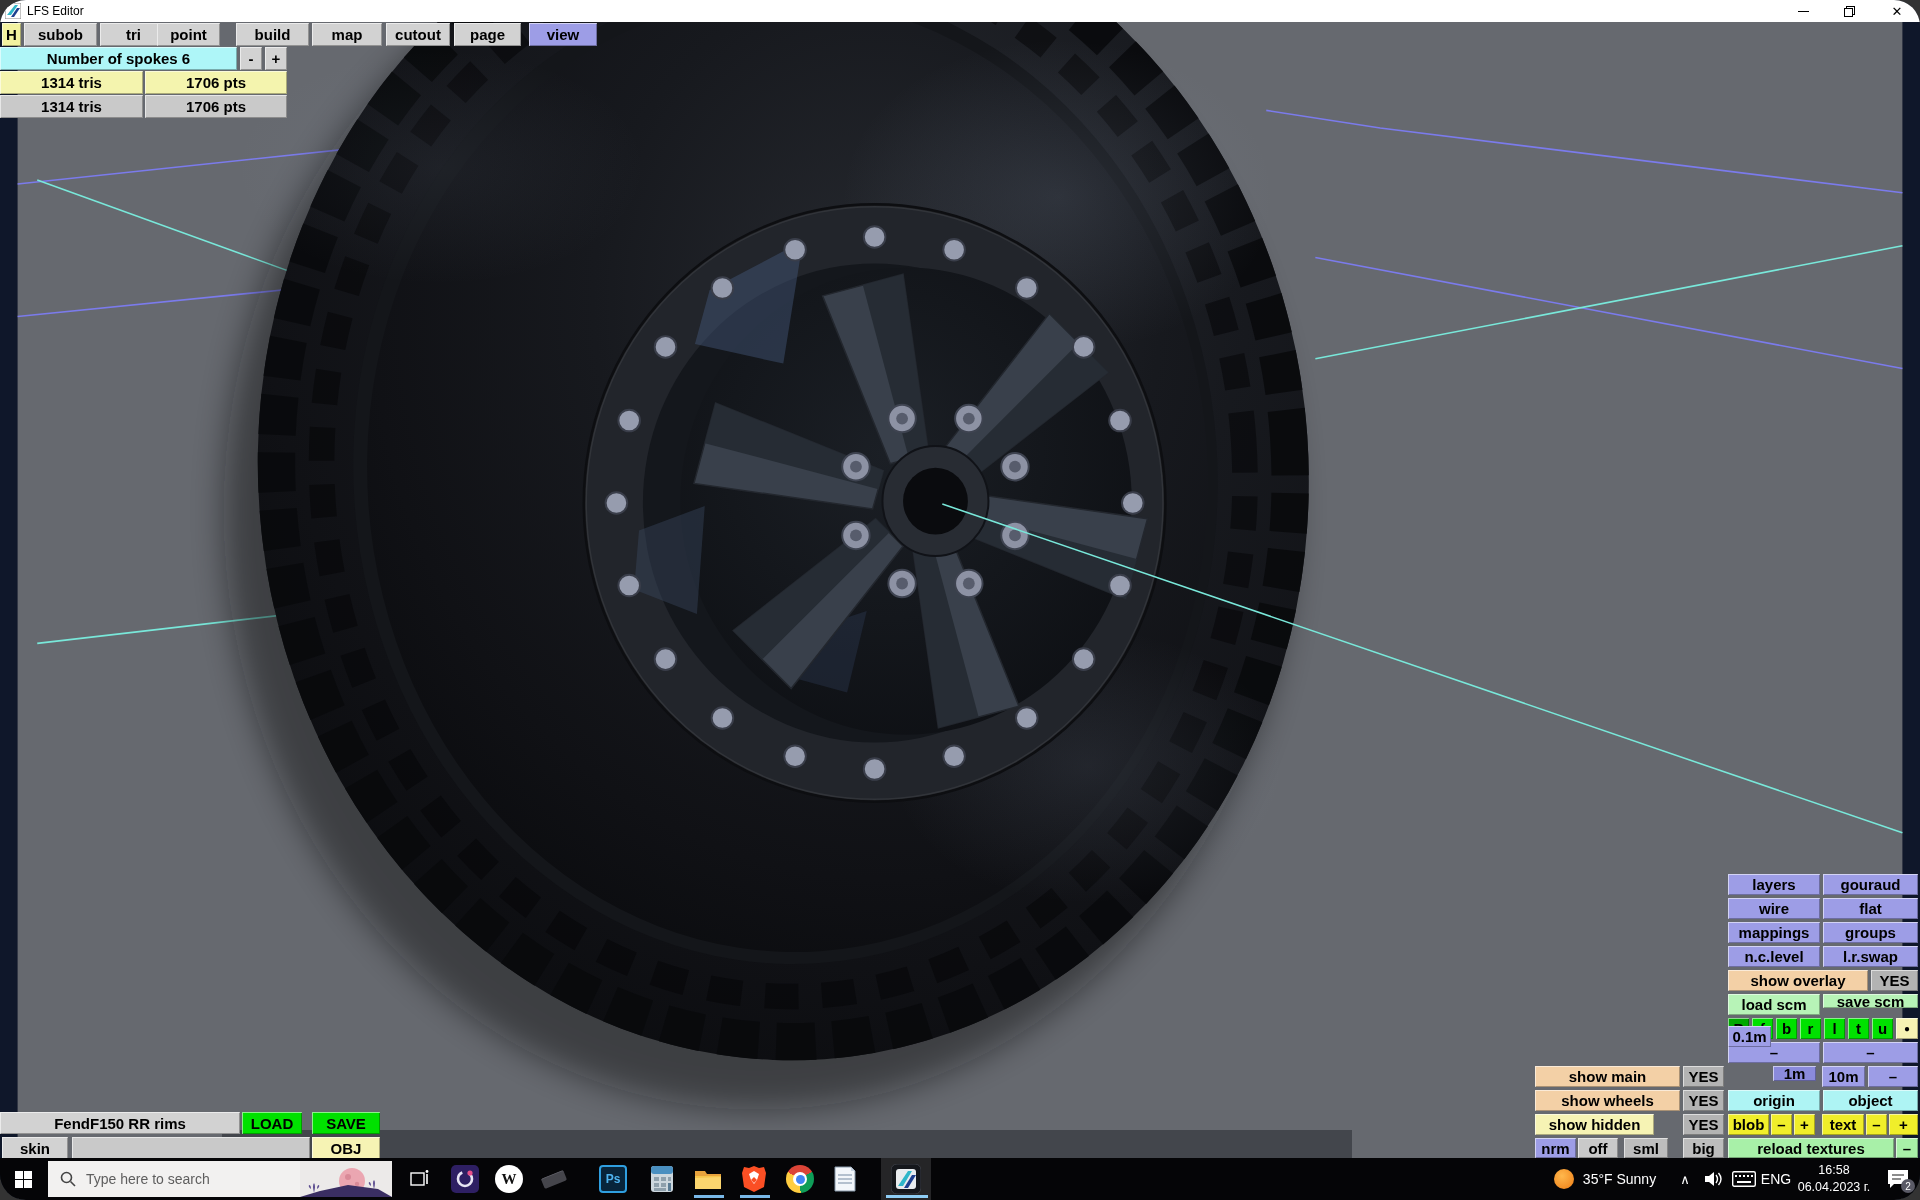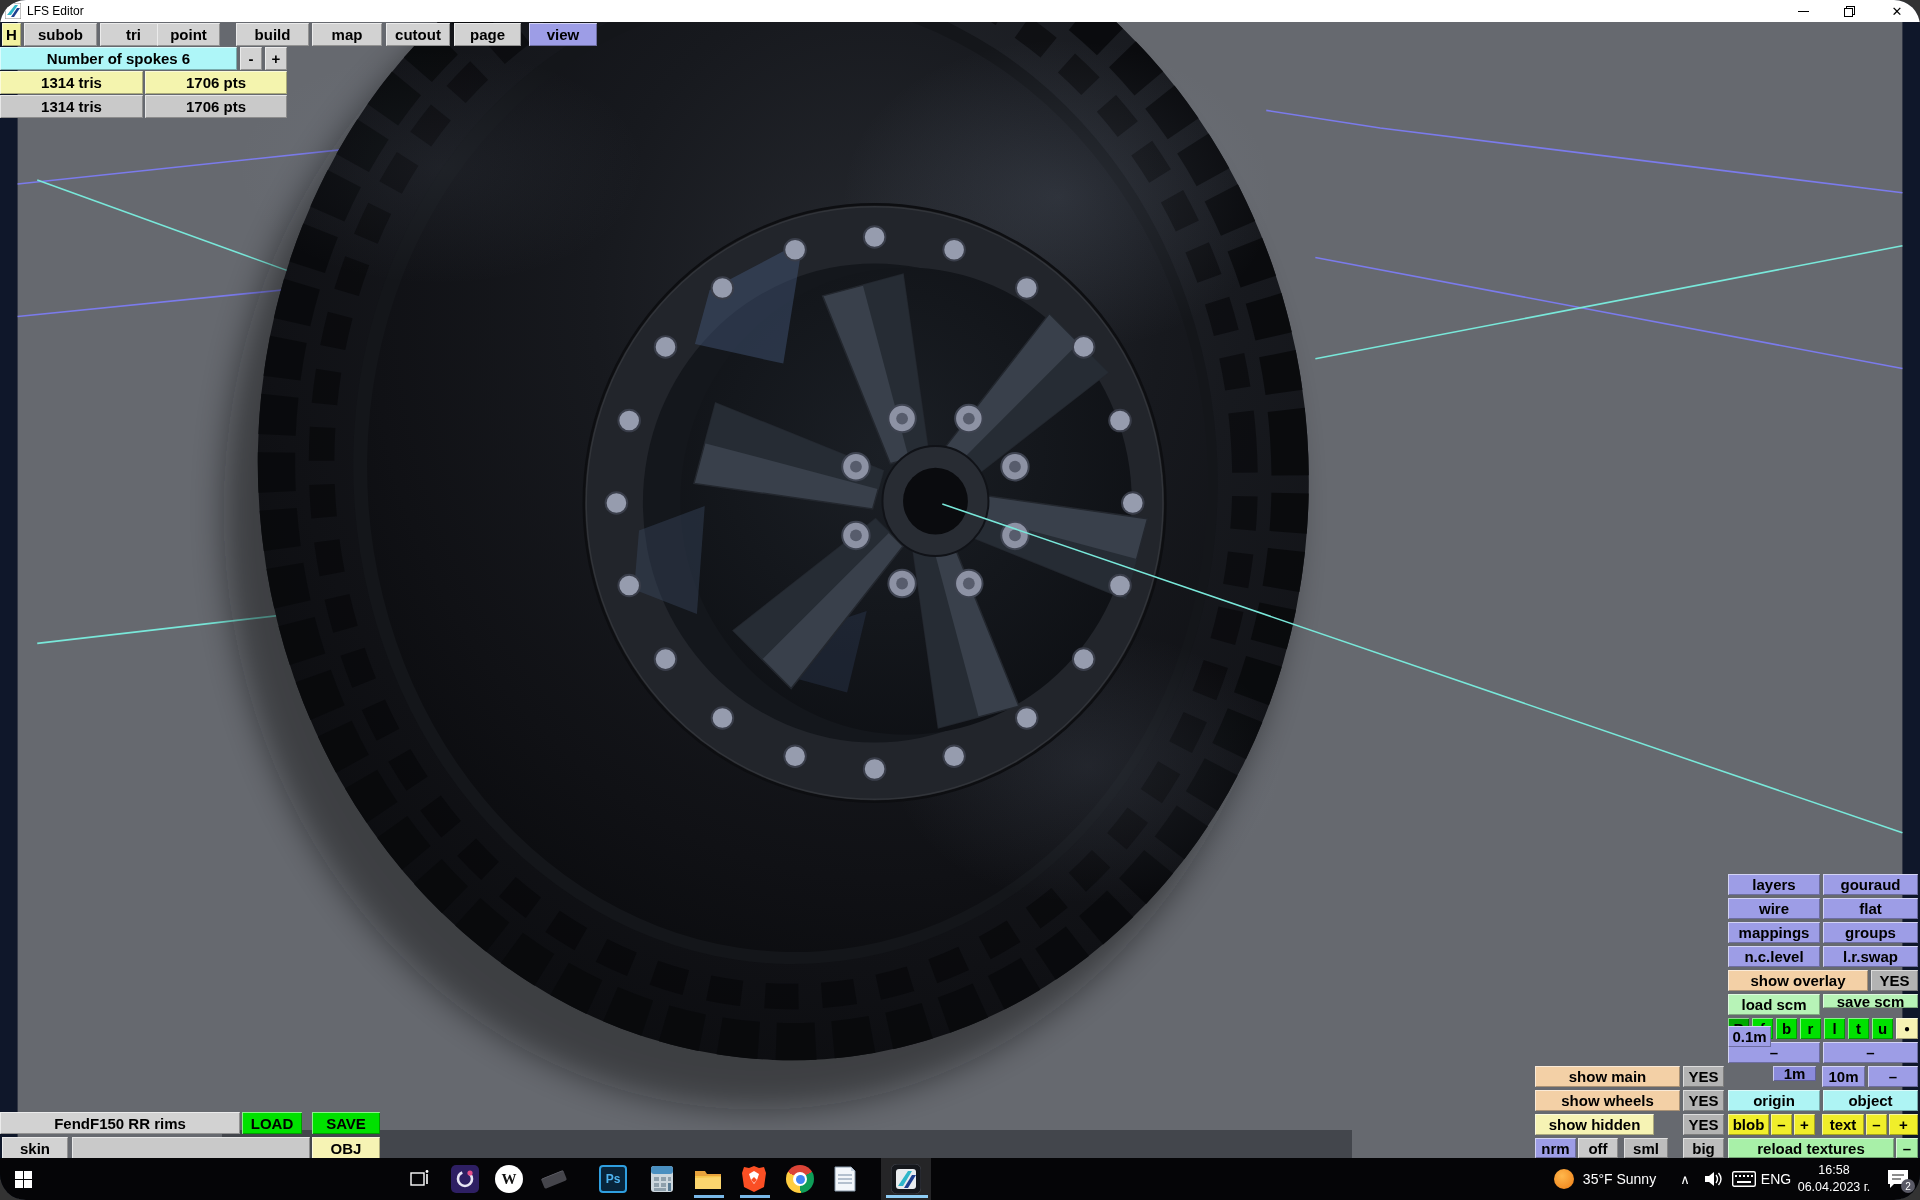--- a/index.html
+++ b/index.html
@@ -255,20 +255,36 @@
 
   <div class="tbitem" style="left:0;width:46px">
     <svg width="17" height="17">
       <rect x="0" y="0" width="8" height="8" fill="#fff"></rect>
         <rect x="9" y="0" width="8" height="8" fill="#fff"></rect>
       <rect x="0" y="9" width="8" height="8" fill="#fff"></rect>
         <rect x="9" y="9" width="8" height="8" fill="#fff"></rect>
     </svg>
   </div>
 
+  <div class="search">
+    <svg width="16" height="16" style="margin-left:12px">
+      <circle cx="6.5" cy="6.5" r="5" fill="none" stroke="#444" stroke-width="1.6"></circle>
+      <line x1="10.5" y1="10.5" x2="15" y2="15" stroke="#444" stroke-width="1.6"></line>
+    </svg>
+    <span class="ph">Type here to search</span>
+    <svg width="92" height="36" style="position:absolute;right:0;top:0">
+      <rect width="92" height="36" fill="#eceae9"></rect>
+      <circle cx="52" cy="20" r="13" fill="#eba6b1"></circle>
+      <circle cx="48" cy="16" r="3" fill="#d98a98"></circle>
+        <circle cx="57" cy="23" r="2.2" fill="#d98a98"></circle>
+      <path d="M0,36 L20,30 L48,24 L78,28 L92,36 Z" fill="#3a2e62"></path>
+      <path d="M14,32 q-2,-8 0,-10 q2,2 0,10 M11,28 q-3,-2 -2,-4 q2,0 2,4 M17,28 q3,-2 2,-4 q-2,0 -2,4" fill="#5e4f91"></path>
+      <path d="M74,28 q-2,-7 0,-9 q2,2 0,9 M71,25 q-3,-2 -2,-4 q2,0 2,4" fill="#5e4f91"></path>
+    </svg>
+  </div>
 
   <div class="tbitem" style="left:398px;width:44px">
     <svg width="20" height="18">
       <rect x="1" y="3" width="13" height="12" fill="none" stroke="#fff" stroke-width="1.4"></rect>
       <line x1="17" y1="4" x2="17" y2="14" stroke="#fff" stroke-width="1.6"></line>
       <circle cx="17" cy="1.5" r="1.4" fill="#fff"></circle>
     </svg>
   </div>
 
   <div class="tbitem" style="left:443px;width:44px">

